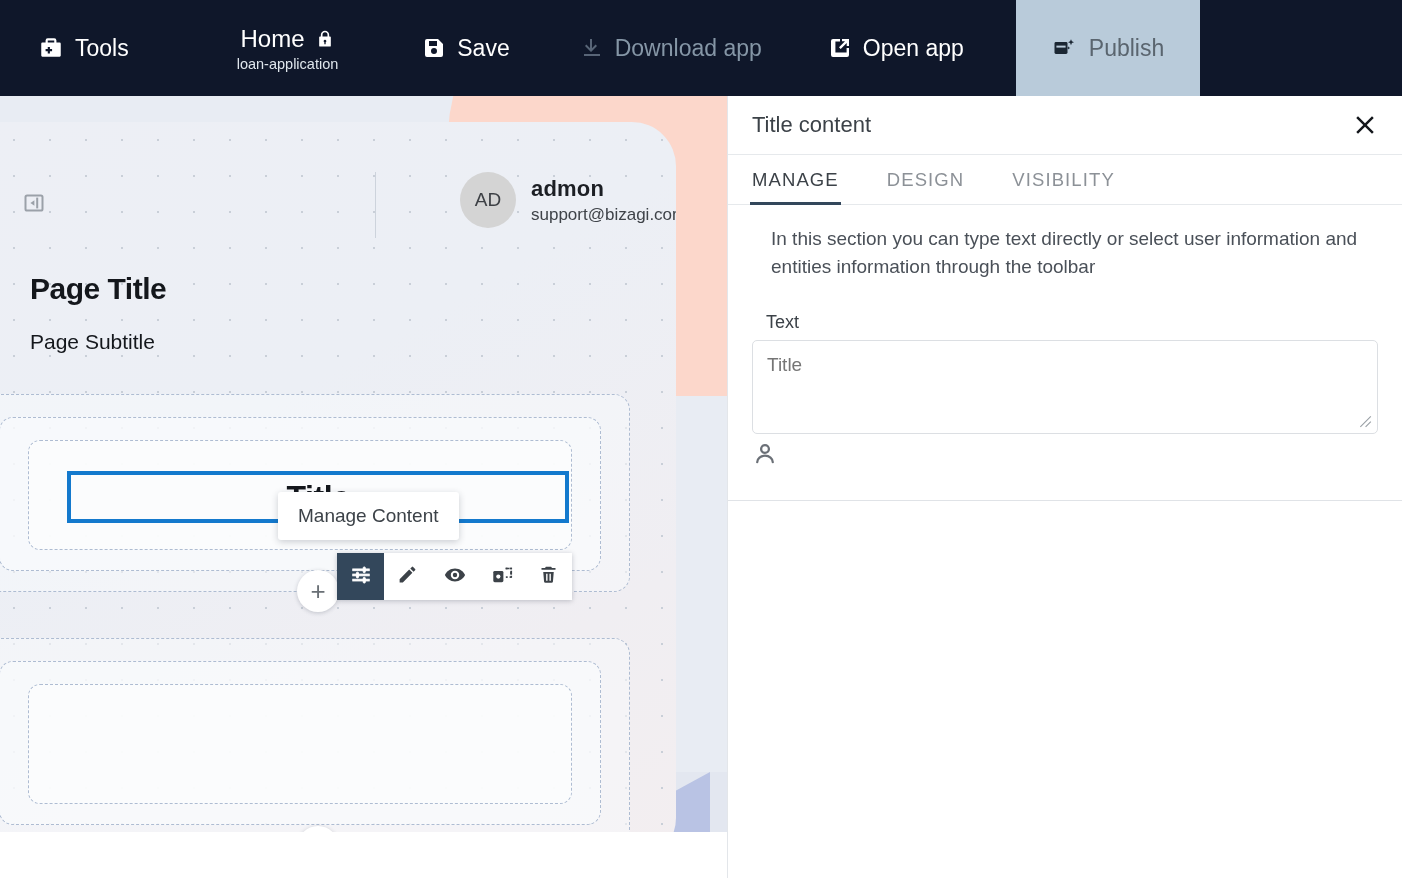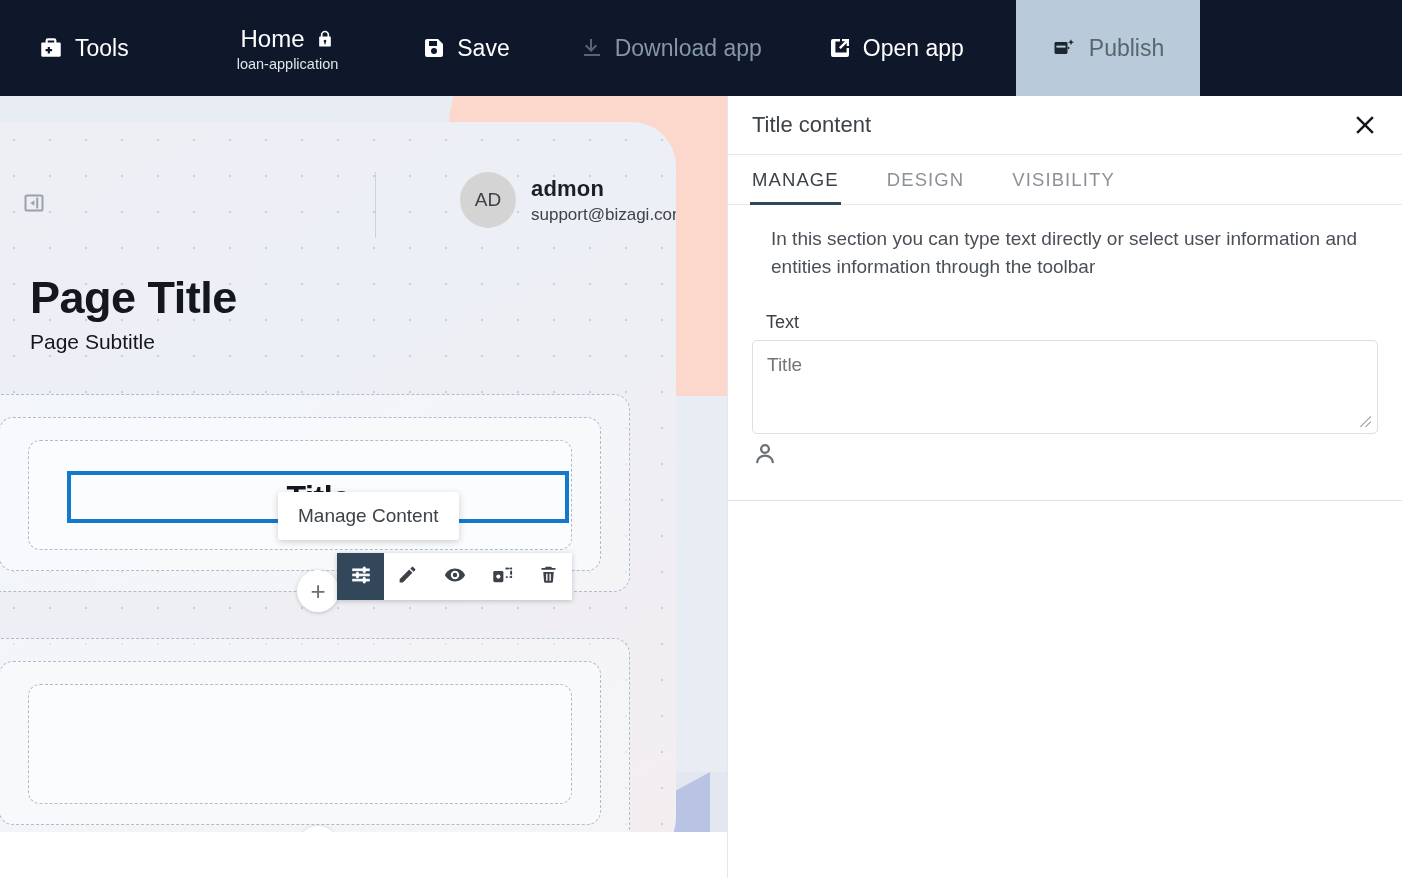--- a/index.html
+++ b/index.html
@@ -129,21 +129,21 @@
     width: 56px; height: 56px; border-radius: 50%;
     background: #d4d4d4; color: #3d4045;
     display: flex; align-items: center; justify-content: center;
     font-size: 19px;
   }
   .user-name { font-size: 22px; font-weight: bold; color: #1c1f24; letter-spacing: .2px; }
   .user-mail { font-size: 17px; color: #3f4349; margin-top: 3px; }
 
   .page-title {
     position: absolute; top: 150px; left: 70px;
-    font-size: 45px; font-weight: bold; color: #14171c;
+    font-size: 30px; font-weight: bold; color: #14171c;
     letter-spacing: -.5px;
   }
   .page-subtitle {
     position: absolute; top: 208px; left: 70px;
     font-size: 21px; font-weight: normal; color: #14171c;
   }
 
   
   .sect {
     position: absolute; left: 10px;

